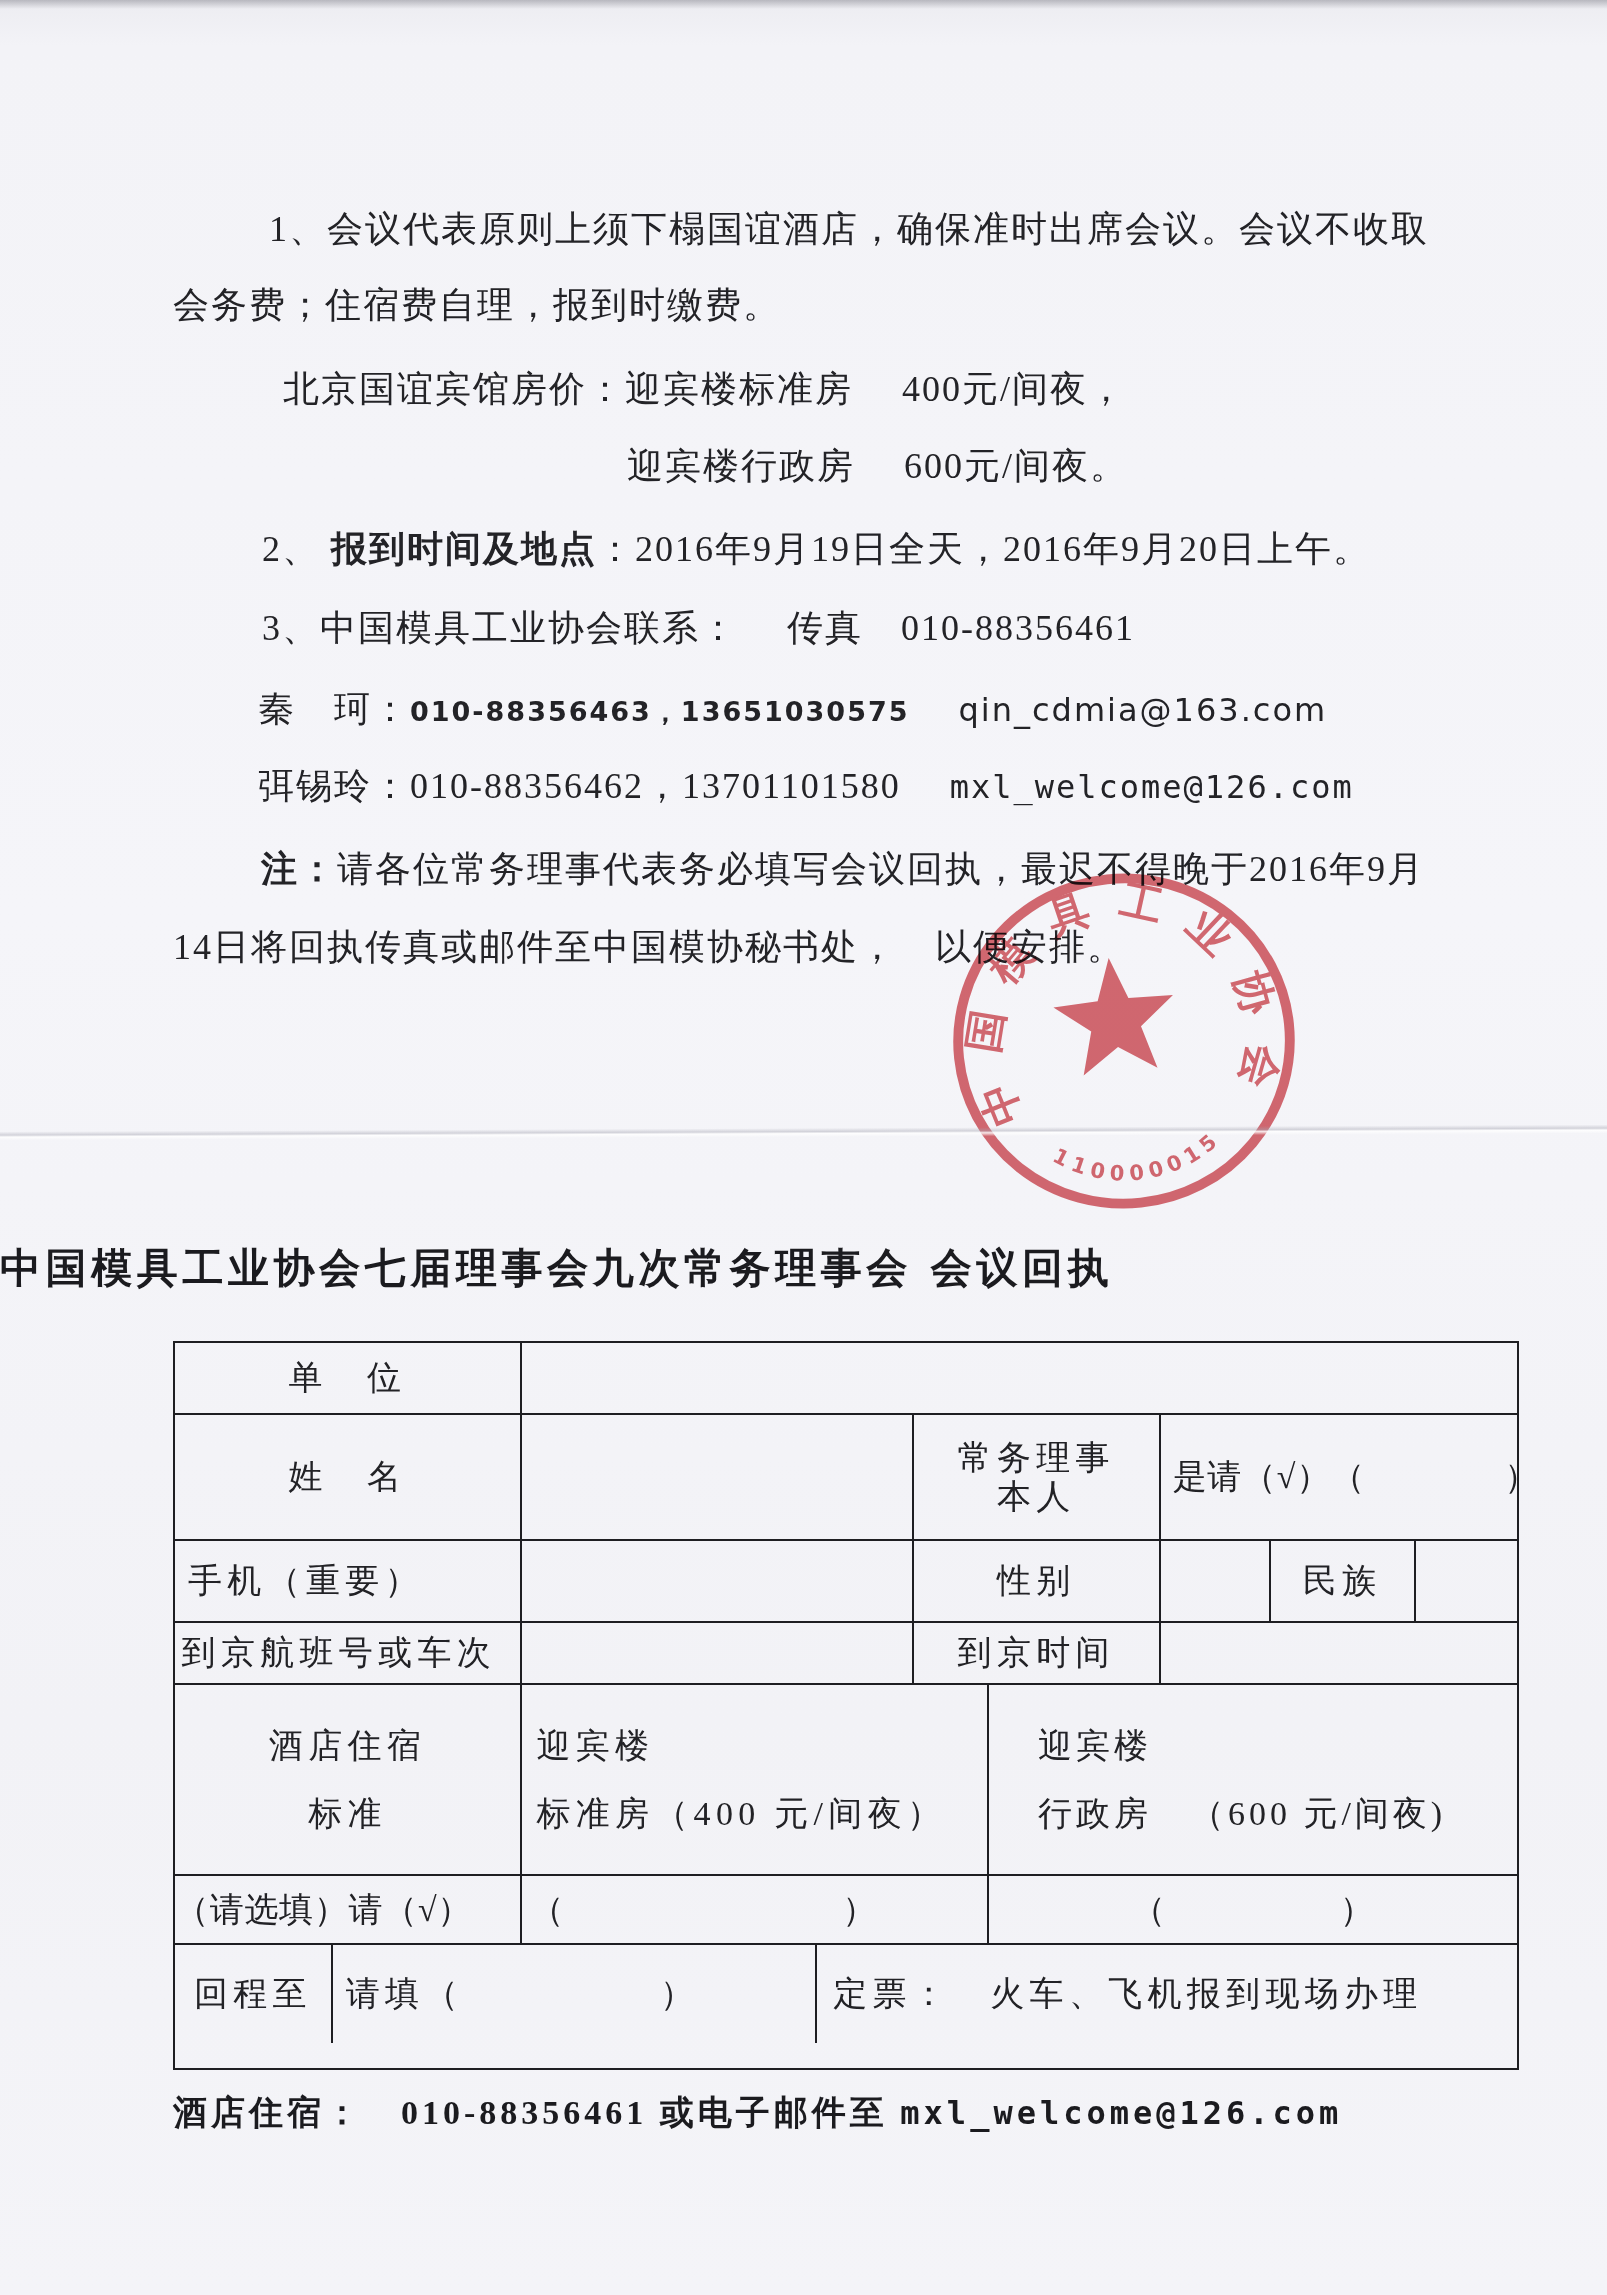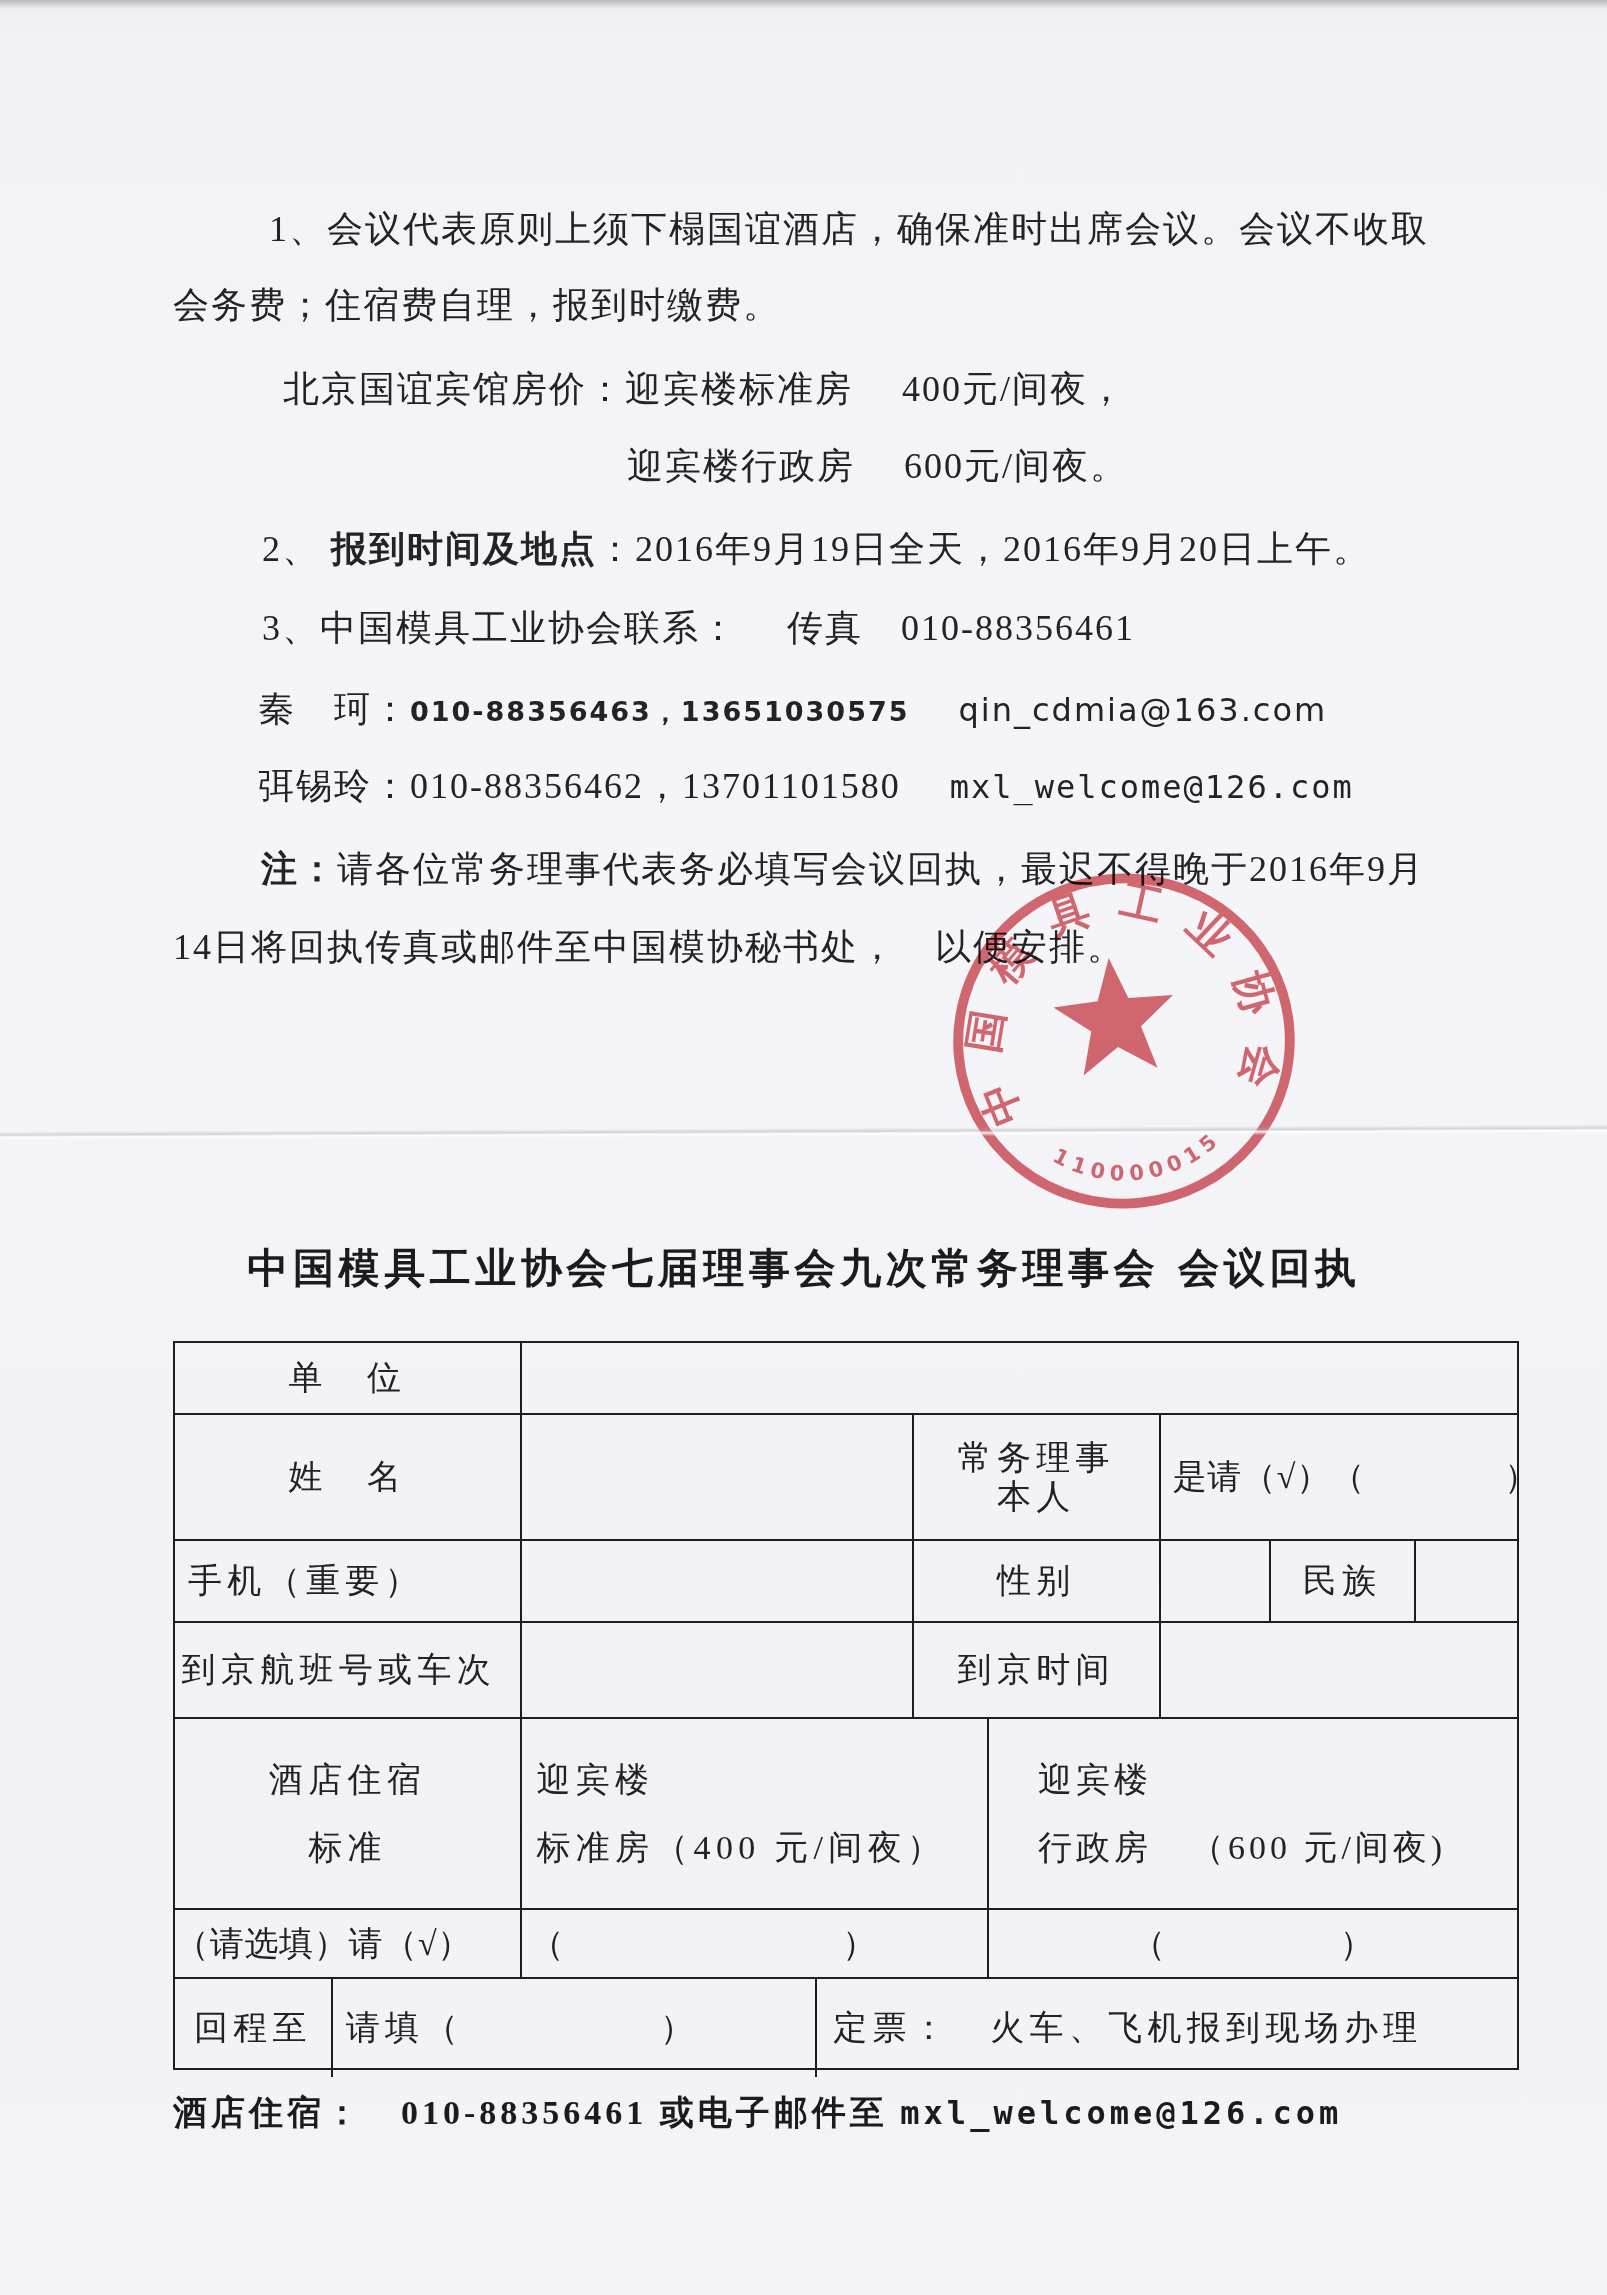--- a/index.html
+++ b/index.html
@@ -17,21 +17,21 @@
     background:linear-gradient(180deg,rgba(244,244,248,0) 0%,rgba(168,168,180,0.45) 40%,rgba(255,255,255,0.85) 62%,rgba(244,244,248,0) 100%);
     transform:rotate(-0.25deg);}
   .line{position:absolute;white-space:pre;font-size:36px;letter-spacing:2px;line-height:1.15;}
   .b{font-weight:bold;}
   .sans{font-family:"DejaVu Sans","Liberation Sans",sans-serif;}
   .mono{font-family:"DejaVu Sans Mono","Liberation Mono",monospace;}
   .date-line{position:absolute;left:937px;top:1084px;white-space:pre;
     font-size:33px;font-weight:600;letter-spacing:3.3px;word-spacing:8px;color:#1c1c20;}
   .seal{position:absolute;left:945px;top:867px;width:358px;height:348px;
     mix-blend-mode:multiply;opacity:0.87;}
-  .doc-title{position:absolute;left:0;top:1241px;width:1608px;text-align:center;
+  .doc-title{position:absolute;left:0;top:1241px;width:1608px;text-align:left;
     font-size:41px;font-weight:bold;letter-spacing:4.6px;color:#1b1b1f;
     font-family:"DejaVu Sans","Liberation Sans",sans-serif;}
   .tbl{position:absolute;left:173px;top:1341px;width:1346px;height:729px;
     border:2.6px solid #1e1e22;display:flex;flex-direction:column;box-sizing:border-box;
     font-size:34px;letter-spacing:5.3px;color:#222226;}
   .trow{display:flex;flex:0 0 auto;border-top:2px solid #1e1e22;box-sizing:border-box;}
   .trow.first{border-top:none;}
   .tcell{border-left:2px solid #1e1e22;box-sizing:border-box;
     display:flex;flex-direction:column;justify-content:center;align-items:center;
     overflow:hidden;white-space:pre;line-height:1.15;}
@@ -104,21 +104,21 @@
 
     <div class="trow" style="height:82px">
       <div class="tcell first left" style="width:25.7%;padding-left:13px">手机（重要）</div>
       <div class="tcell" style="width:29.2%"></div>
       <div class="tcell" style="width:18.4%">性别</div>
       <div class="tcell" style="width:8.2%"></div>
       <div class="tcell" style="width:10.8%">民族</div>
       <div class="tcell" style="width:7.7%"></div>
     </div>
 
-    <div class="trow" style="height:96px">
+    <div class="trow" style="height:62px">
       <div class="tcell first left" style="width:25.7%;padding-left:6.6px">到京航班号或车次</div>
       <div class="tcell" style="width:29.2%"></div>
       <div class="tcell" style="width:18.4%">到京时间</div>
       <div class="tcell" style="width:26.7%"></div>
     </div>
 
     <div class="trow" style="height:191px">
       <div class="tcell first" style="width:25.7%">
         <div>酒店住宿</div>
         <div class="t2-gap42">标准</div>

